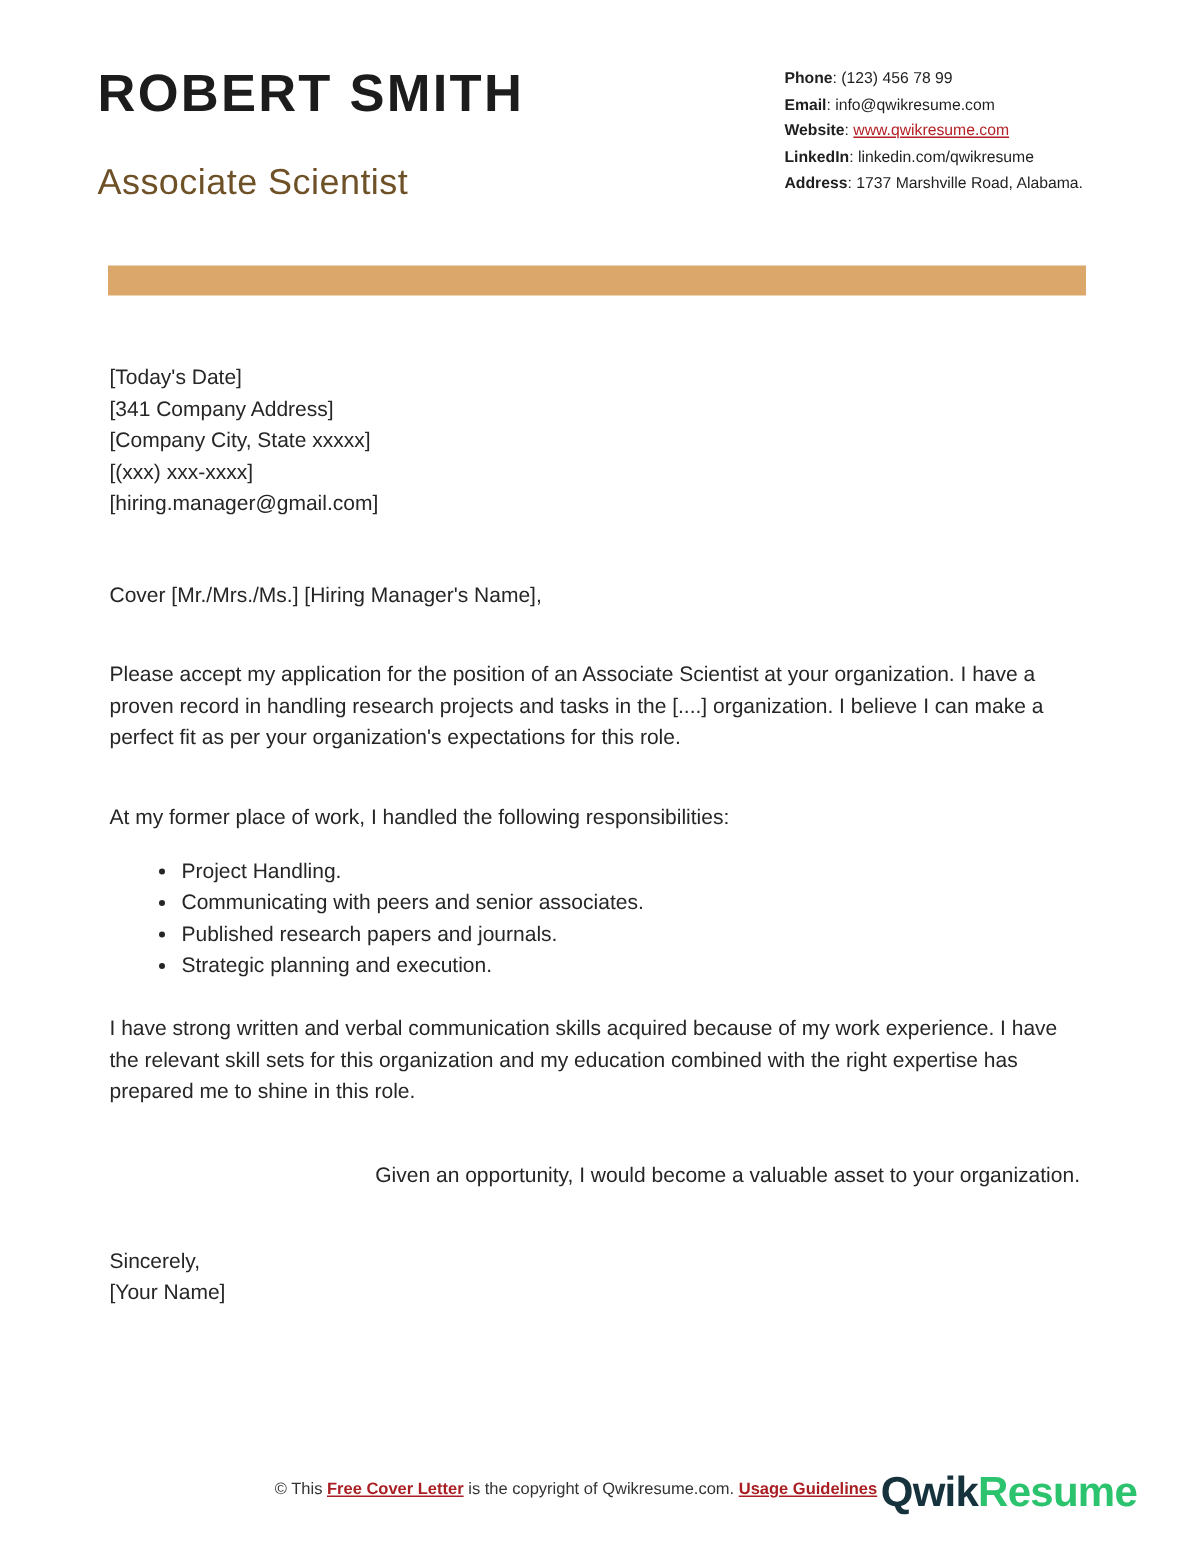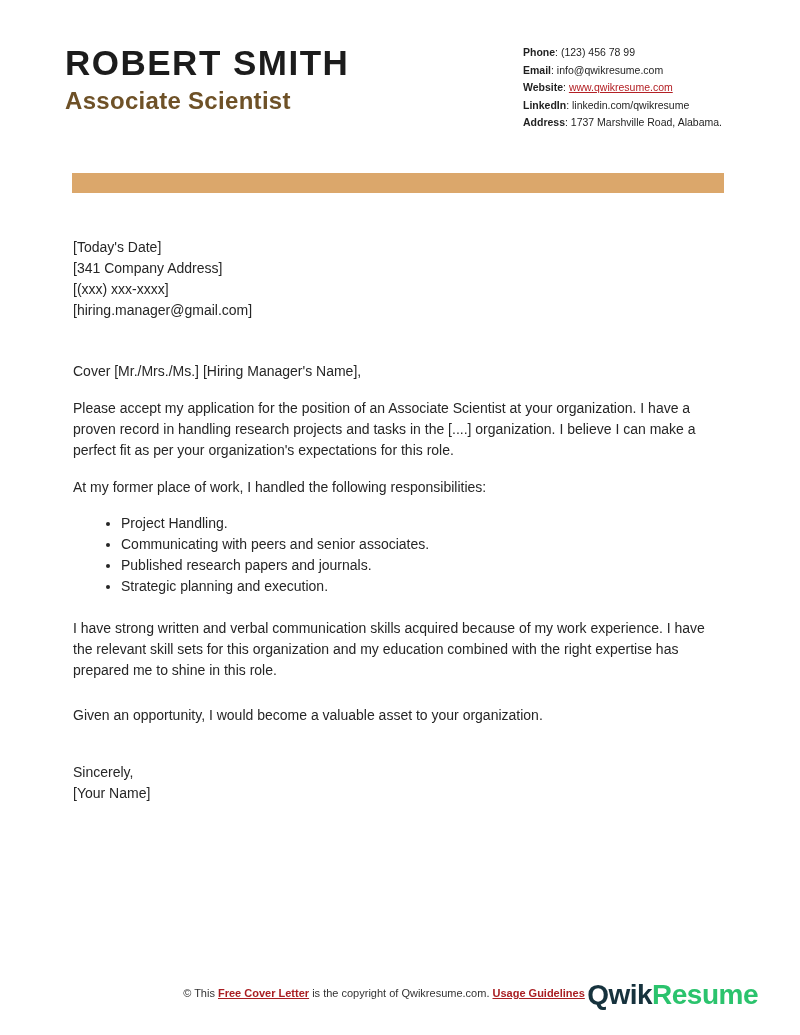--- a/index.html
+++ b/index.html
@@ -22,23 +22,23 @@
   }
   .name-block { padding-top:2px; }
   .name {
     font-size:35px;
     font-weight:700;
     color:#1c1c1c;
     letter-spacing:1.5px;
     line-height:1.1;
   }
   .job-title {
-    margin-top:4px;
+    margin-top:25px;
     font-size:24px;
-    font-weight:700;
+    font-weight:400;
     color:#6e5127;
     letter-spacing:0.3px;
   }
   .contact {
     font-size:10.5px;
     line-height:17.5px;
     color:#1f1f1f;
     padding-top:2px;
   }
   .contact b { font-weight:700; }
@@ -56,21 +56,21 @@
   
   .letter {
     padding:44px 80px 0 73px;
     font-size:14px;
     line-height:21px;
     color:#262626;
   }
   .date-line { }
   .recipient div { line-height:21px; }
   .salutation { margin-top:40px; }
-  .para { margin-top:16px; }
+  .para { margin-top:32px; }
   .para-tight { margin-top:21px; }
   ul.responsibilities {
     margin-top:15px;
     padding-left:48px;
     list-style:disc;
   }
   ul.responsibilities li { line-height:21px; }
   .closing-block { margin-top:36px; }
   .closing-block div { line-height:21px; }
   
@@ -127,40 +127,41 @@
     </div>
   </div>
 
   <div class="accent-bar"></div>
 
   <div class="letter">
     <div class="date-line">[Today's Date]</div>
 
     <div class="recipient">
       <div>[341 Company Address]</div>
+      <div>[Company City, State xxxxx]</div>
       <div>[(xxx) xxx-xxxx]</div>
       <div>[hiring.manager@gmail.com]</div>
     </div>
 
     <div class="salutation">Cover [Mr./Mrs./Ms.] [Hiring Manager's Name],</div>
 
     <p class="para">Please accept my application for the position of an Associate Scientist at your organization. I have a proven record in handling research projects and tasks in the [....] organization. I believe I can make a perfect fit as per your organization's expectations for this role.</p>
 
     <p class="para">At my former place of work, I handled the following responsibilities:</p>
 
     <ul class="responsibilities">
       <li>Project Handling.</li>
       <li>Communicating with peers and senior associates.</li>
       <li>Published research papers and journals.</li>
       <li>Strategic planning and execution.</li>
     </ul>
 
     <p class="para-tight" style="margin-top:21px;">I have strong written and verbal communication skills acquired because of my work experience. I have the relevant skill sets for this organization and my education combined with the right expertise has prepared me to shine in this role.</p>
 
-    <p class="para-tight" style="margin-top:24px;">Given an opportunity, I would become a valuable asset to your organization.</p>
+    <p class="para-tight" style="margin-top:35px;text-align:right;">Given an opportunity, I would become a valuable asset to your organization.</p>
 
     <div class="closing-block">
       <div>Sincerely,</div>
       <div>[Your Name]</div>
     </div>
   </div>
 
   <div class="footer">
     <div class="copyright">
       <span>© This </span><a>Free Cover Letter</a><span> is the copyright of Qwikresume.com. </span><a>Usage Guidelines</a>

